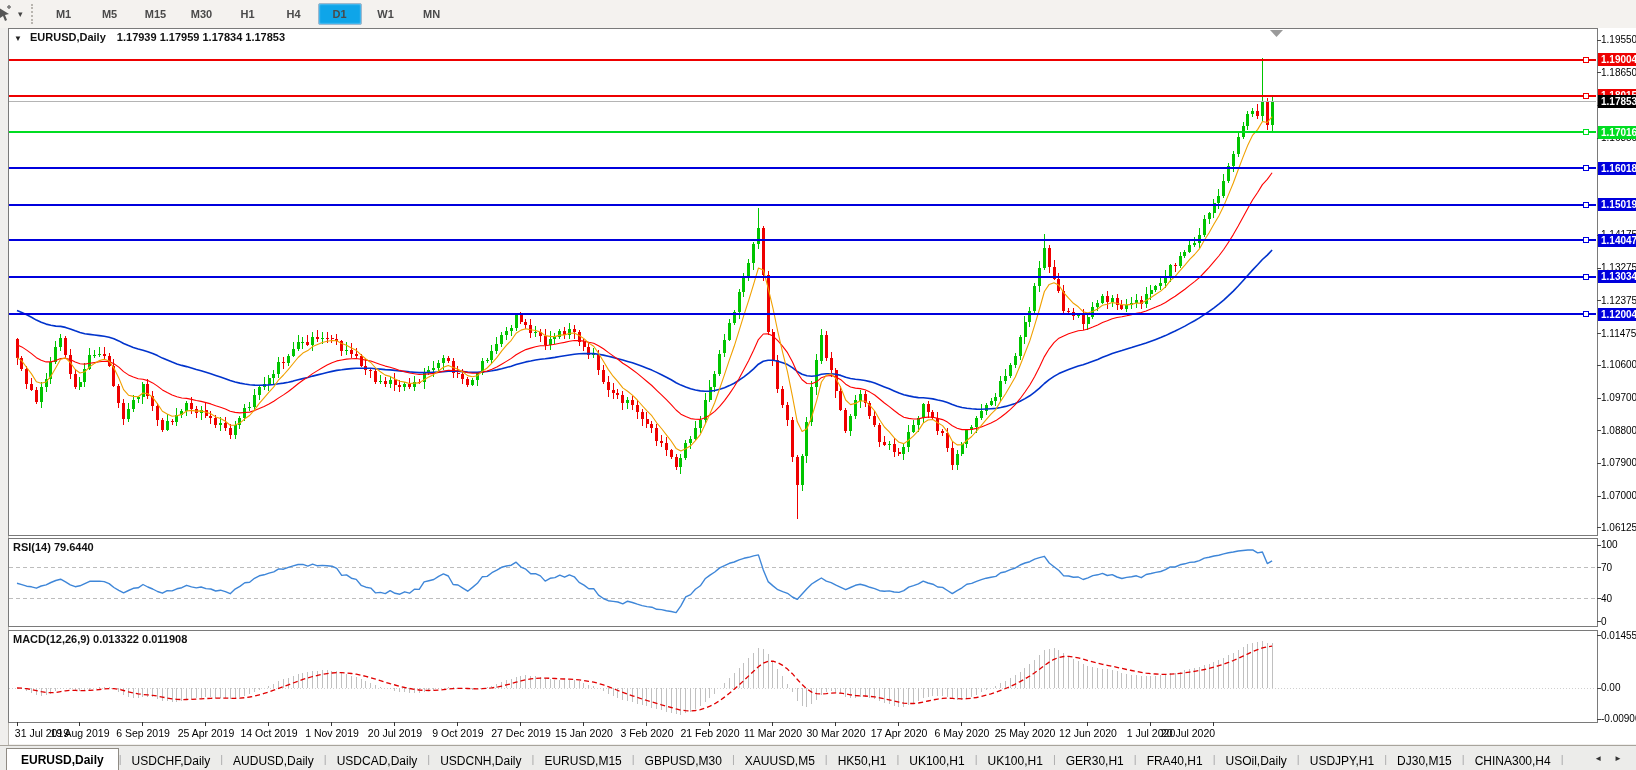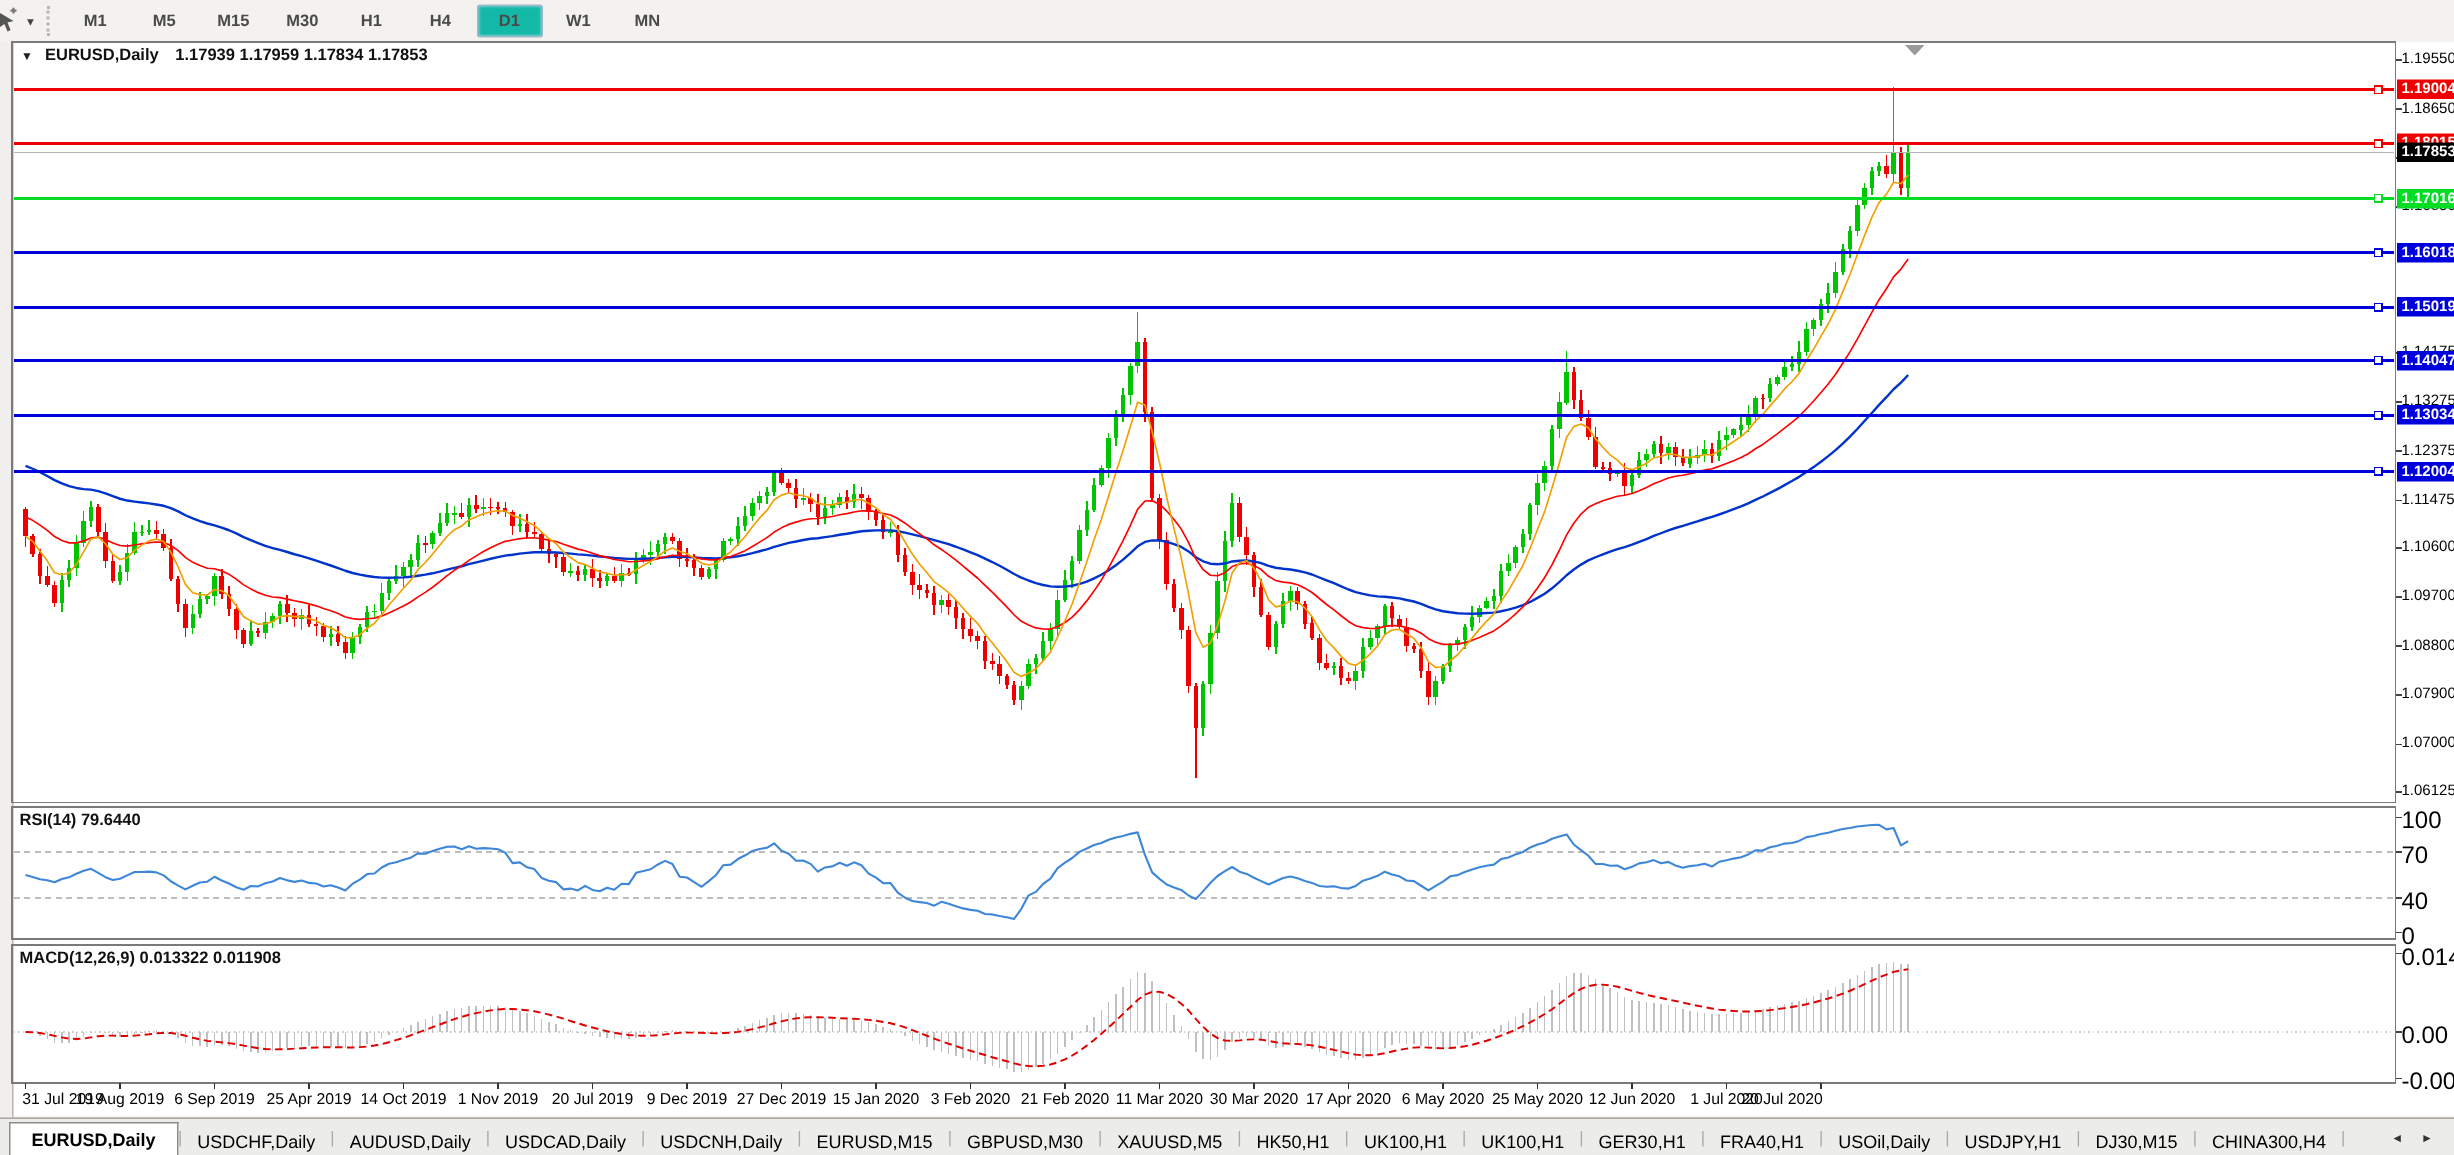--- a/index.html
+++ b/index.html
@@ -3,31 +3,31 @@
 <meta charset="utf-8">
 <style>
   html,body{margin:0;padding:0;background:#e8e6e3;font-family:"Liberation Sans",sans-serif;}
   .app{position:relative;width:1636px;height:770px;background:#f0efed;overflow:hidden;}
   
   .toolbar{position:absolute;left:0;top:0;width:1636px;height:28px;background:#f4f2ef;border-bottom:1px solid #b8b4ac;display:flex;align-items:center;}
   .tool-icon{width:22px;height:22px;margin-left:-6px;display:flex;align-items:center;justify-content:center;}
   .tool-caret{font-size:9px;color:#444;margin:0 6px 0 2px;cursor:pointer;}
   .grip{height:20px;border-left:2px dotted #b9b6b0;margin:0 8px 0 2px;}
   .tfbtn{min-width:30px;padding:4px 6px;margin:0 1px;font-size:11px;font-weight:bold;color:#4a4a4a;text-align:center;border:1px solid transparent;border-radius:2px;cursor:pointer;}
-  .tfbtn.active{background:#14b8a6;border:1px solid #9fb8cc;box-shadow:inset 0 0 2px #cfe3f2;}
+  .tfbtn.active{background:#0ea5e9;border:1px solid #9fb8cc;box-shadow:inset 0 0 2px #cfe3f2;}
   
   .chartbg{position:absolute;left:8px;top:28px;width:1628px;height:716px;background:#ffffff;}
   .leftframe{position:absolute;left:0;top:28px;width:8px;height:742px;background:#f0efed;border-right:1px solid #b9b6b0;}
   svg.layer{position:absolute;left:0;top:0;}
   .chart-title{position:absolute;left:14px;top:31px;font-size:11px;font-weight:bold;color:#111;z-index:5;}
   .chart-title .arr{font-size:8px;margin-right:5px;color:#222;}
   .panel-title{position:absolute;left:13px;font-size:11px;font-weight:bold;color:#111;z-index:5;}
   .tickLabel{position:absolute;left:1601px;width:40px;font-size:10px;color:#000;z-index:3;white-space:nowrap;}
   .priceLabel{position:absolute;left:1598px;width:41px;height:13px;line-height:13px;font-size:10px;font-weight:bold;color:#fff;padding-left:3px;z-index:4;white-space:nowrap;}
-  .subLabel{position:absolute;left:1601px;font-size:16px;color:#000;z-index:3;white-space:nowrap;}
+  .subLabel{position:absolute;left:1601px;font-size:10px;color:#000;z-index:3;white-space:nowrap;}
   .dateLabel{position:absolute;top:727px;width:80px;text-align:center;font-size:10.5px;color:#000;z-index:3;white-space:nowrap;}
   
   .tabbar{position:absolute;left:0;top:745px;width:1636px;height:25px;background:#ececea;border-top:1px solid #a8a49c;display:flex;align-items:flex-end;}
   .tab{font-size:12px;color:#000000;padding:3px 10px;cursor:pointer;white-space:nowrap;}
   .tab.active{background:#ffffff;border:1px solid #8f8b84;border-bottom:none;color:#000;font-weight:bold;padding:4px 14px;margin-left:6px;}
   .tabsep{color:#aaa;font-size:11px;align-self:center;}
   .tab-arrows{margin-left:auto;margin-right:14px;align-self:center;display:flex;gap:12px;}
   .tab-arrow{font-size:8px;color:#333;cursor:pointer;}
 </style>
 </head>
@@ -976,21 +976,21 @@
       <div class="priceLabel" style="top:95px;background:#000000">1.17853</div>
     </div>
   <div id="date-labels">
       <div class="dateLabel" style="left:2px">31 Jul 2019</div>
       <div class="dateLabel" style="left:40px">19 Aug 2019</div>
       <div class="dateLabel" style="left:103px">6 Sep 2019</div>
       <div class="dateLabel" style="left:166px">25 Apr 2019</div>
       <div class="dateLabel" style="left:229px">14 Oct 2019</div>
       <div class="dateLabel" style="left:292px">1 Nov 2019</div>
       <div class="dateLabel" style="left:355px">20 Jul 2019</div>
-      <div class="dateLabel" style="left:418px">9 Dec 2019</div>
+      <div class="dateLabel" style="left:418px">9 Oct 2019</div>
       <div class="dateLabel" style="left:481px">27 Dec 2019</div>
       <div class="dateLabel" style="left:544px">15 Jan 2020</div>
       <div class="dateLabel" style="left:607px">3 Feb 2020</div>
       <div class="dateLabel" style="left:670px">21 Feb 2020</div>
       <div class="dateLabel" style="left:733px">11 Mar 2020</div>
       <div class="dateLabel" style="left:796px">30 Mar 2020</div>
       <div class="dateLabel" style="left:859px">17 Apr 2020</div>
       <div class="dateLabel" style="left:922px">6 May 2020</div>
       <div class="dateLabel" style="left:985px">25 May 2020</div>
       <div class="dateLabel" style="left:1048px">12 Jun 2020</div>

